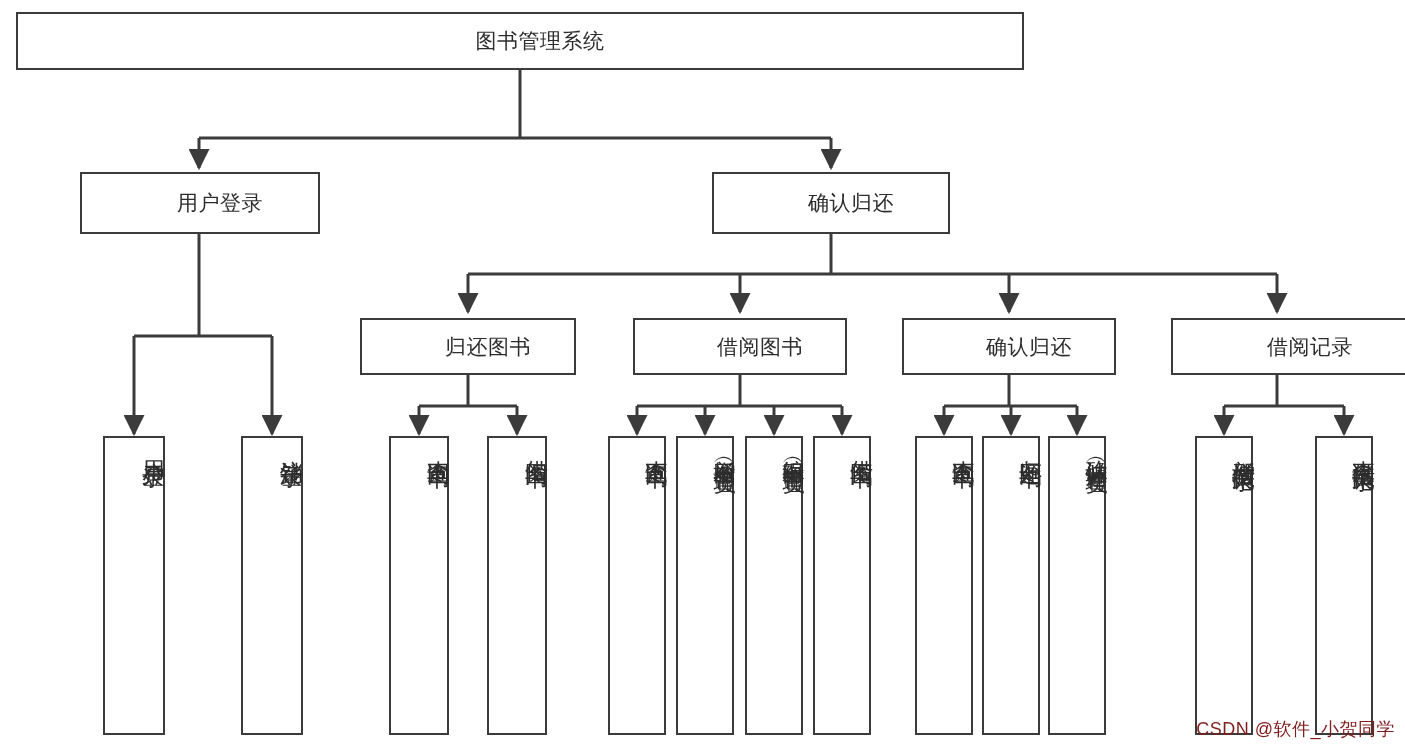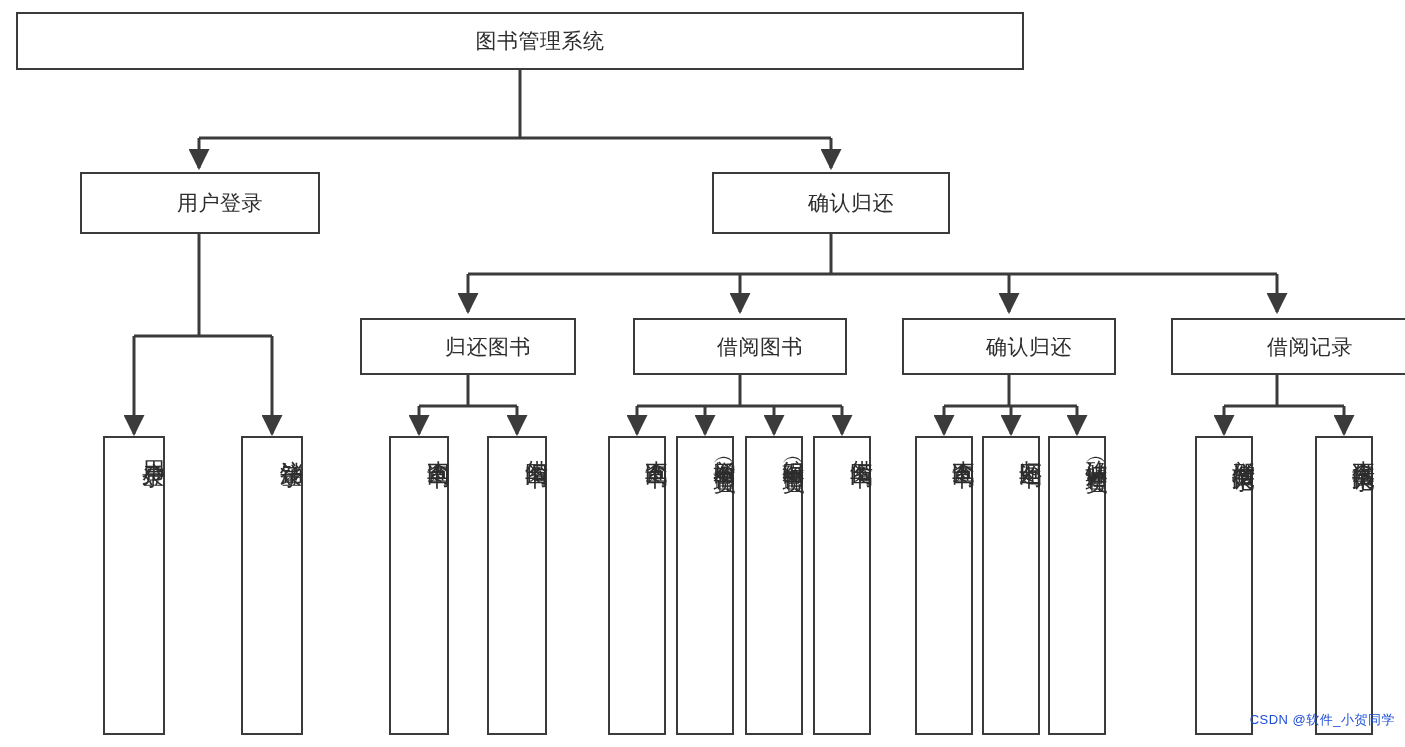--- a/index.html
+++ b/index.html
@@ -63,23 +63,23 @@
     line-height: 1.05;
     letter-spacing: 2px;
     white-space: nowrap;
   }
   .node.v.tall .label {
     font-size: 22px;
   }
   #watermark {
     position: absolute;
     right: 10px;
-    bottom: 18px;
-    font-size: 13px;
-    color: #1d4ed8;
+    bottom: 6px;
+    font-size: 18px;
+    color: #7f1d1d;
     letter-spacing: 0.5px;
     user-select: none;
     white-space: nowrap;
   }
 </style>
 </head>
 <body>
 
 <div id="diagram-root">
 

